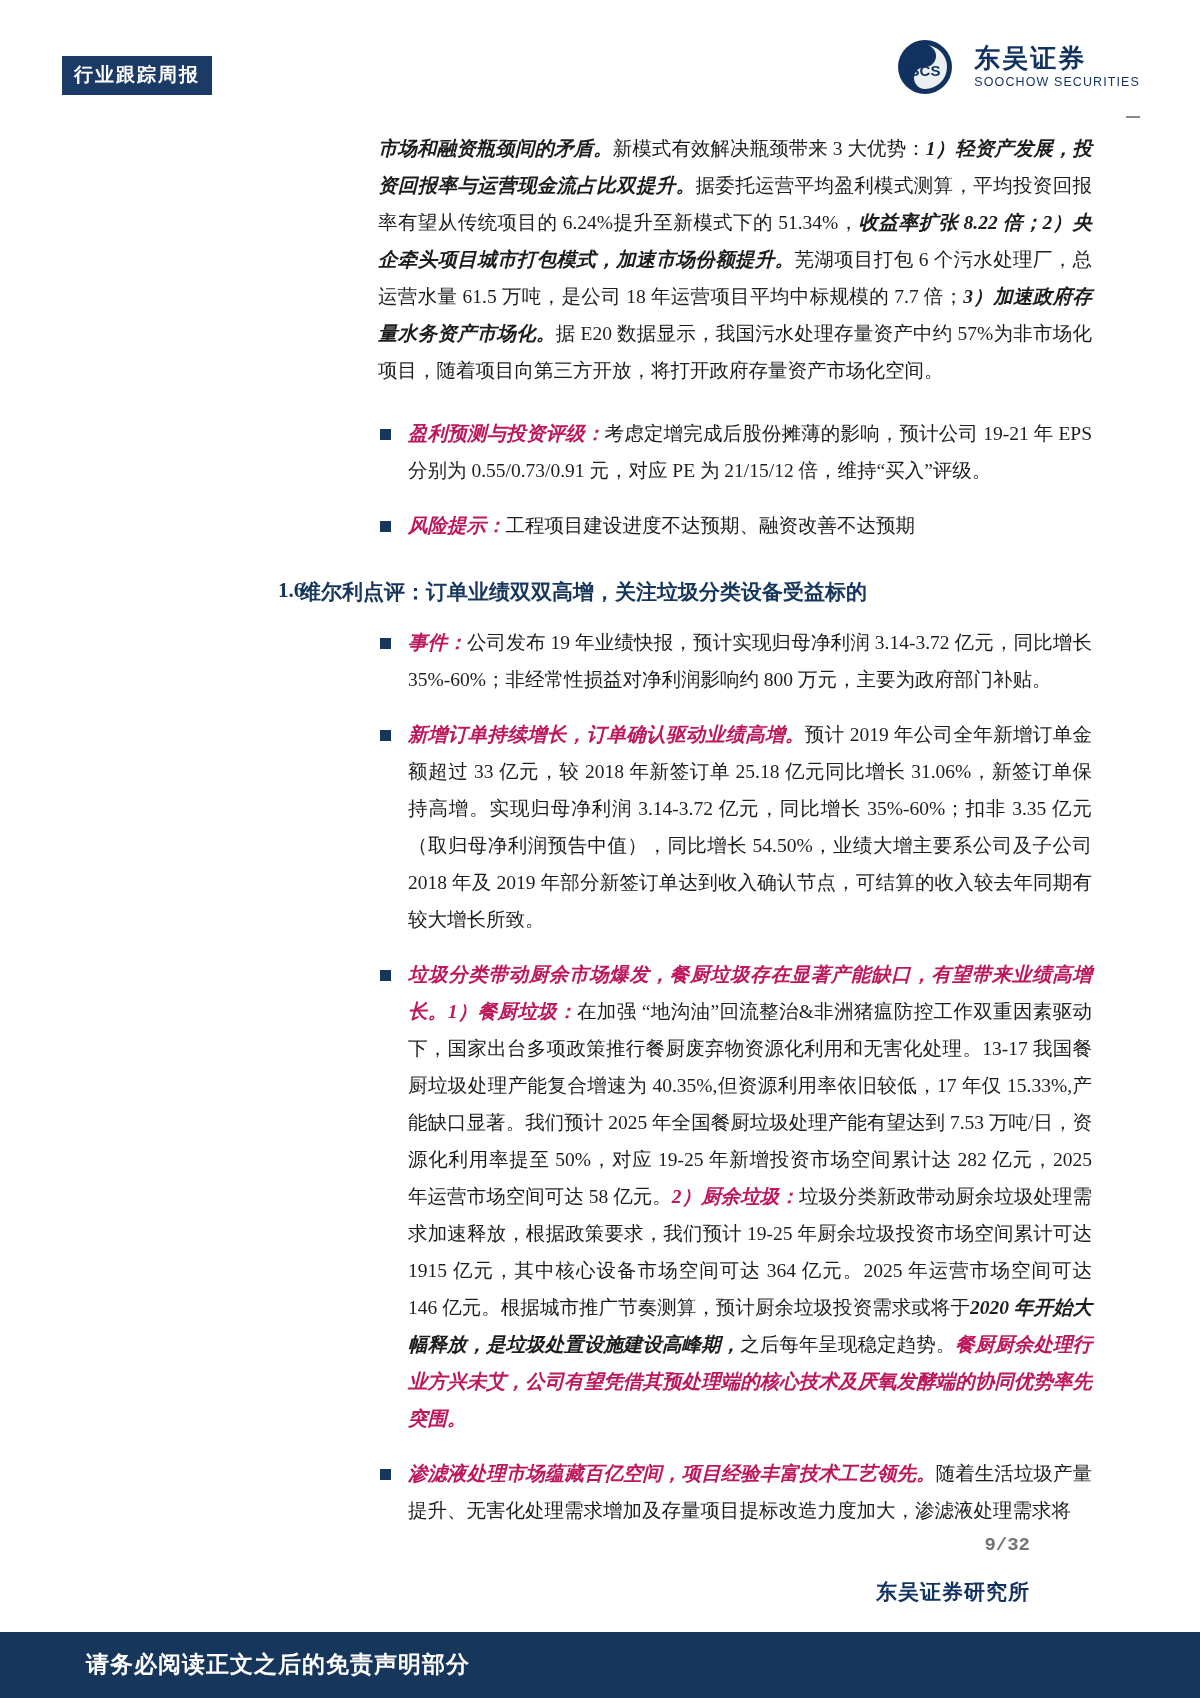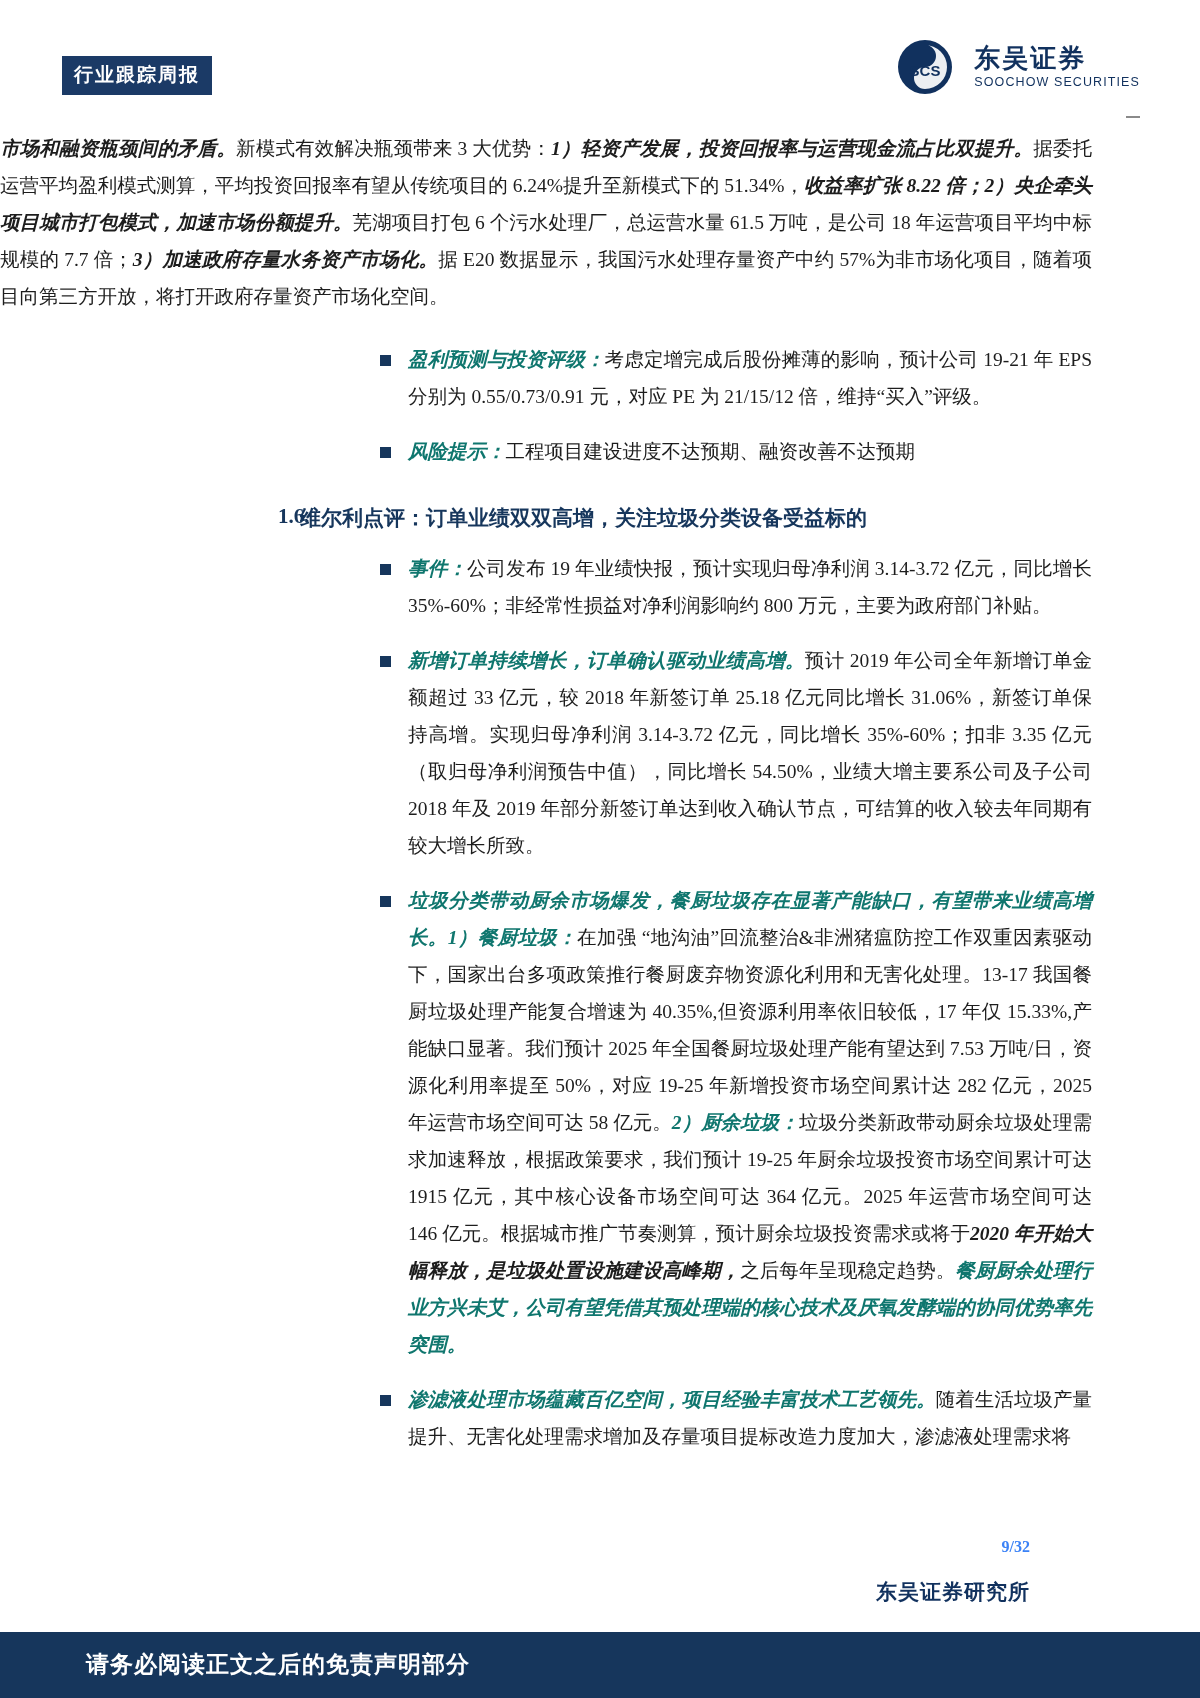--- a/index.html
+++ b/index.html
@@ -93,20 +93,21 @@
     width: 1200px;
   }
   .para {
     font-size: 19.5px;
     line-height: 37px;
     color: #1d1d1d;
     text-align: justify;
     margin: 0;
   }
   .blk {
+    margin-left: 378px;
     margin-right: 108px;
   }
   .bi {
     font-weight: bold;
     font-style: italic;
   }
 
   
   .bullet-row {
     position: relative;
@@ -116,21 +117,21 @@
   }
   .bullet-sq {
     position: absolute;
     left: 2px;
     top: 14px;
     width: 11px;
     height: 11px;
     background: #16365c;
   }
   .lead {
-    color: #0f766e;
+    color: #be185d;
     font-weight: bold;
     font-style: italic;
   }
 
   
   .section-head {
     position: relative;
     margin-left: 300px;
     margin-right: 108px;
     margin-top: 34px;
@@ -148,24 +149,24 @@
     color: #16365c;
   }
   .spacer-18 { height: 18px; }
   .spacer-26 { height: 26px; }
 
   
   .pagenum {
     position: absolute;
     right: 62px;
     bottom: 142px;
-    font-family: Liberation Serif, serif;
-    font-size: 16px;
-    font-weight: bold;
-    color: #3b82f6;
+    font-family: Liberation Mono, monospace;
+    font-size: 19px;
+    font-weight: bold;
+    color: #737373;
   }
   .footer-brand {
     position: absolute;
     right: 62px;
     bottom: 92px;
     font-family: "Liberation Serif", serif;
     font-size: 21px;
     font-weight: bold;
     color: #11315e;
     letter-spacing: 1px;

